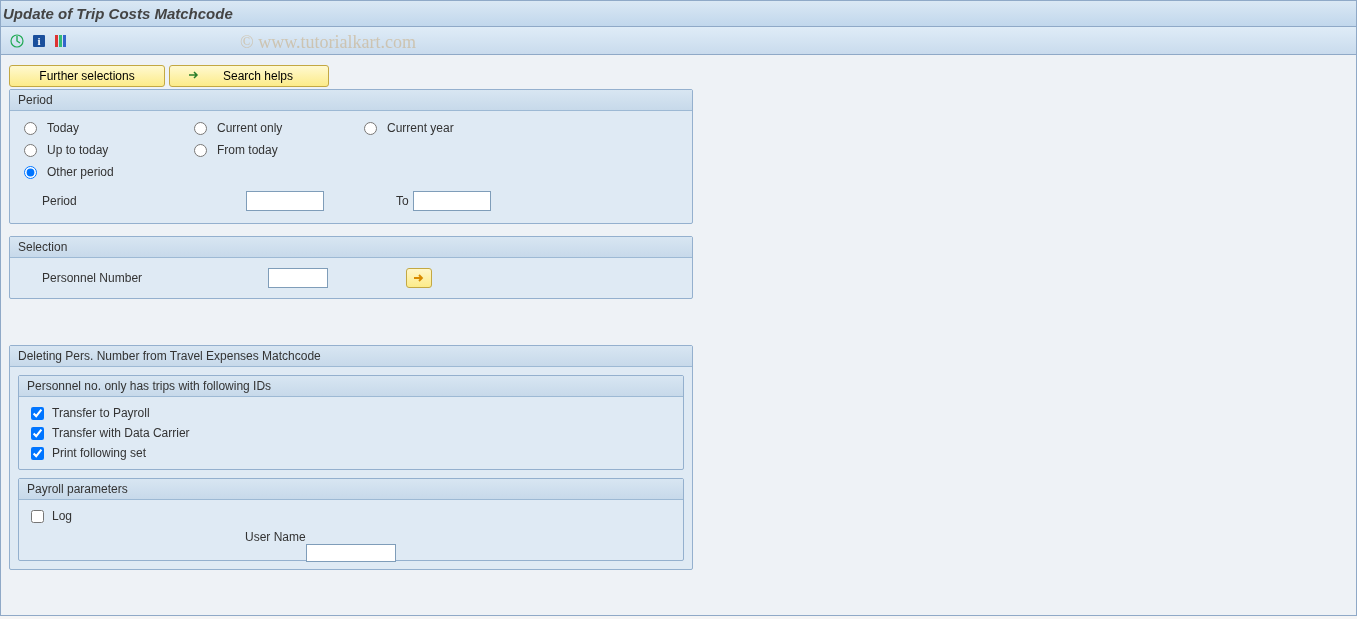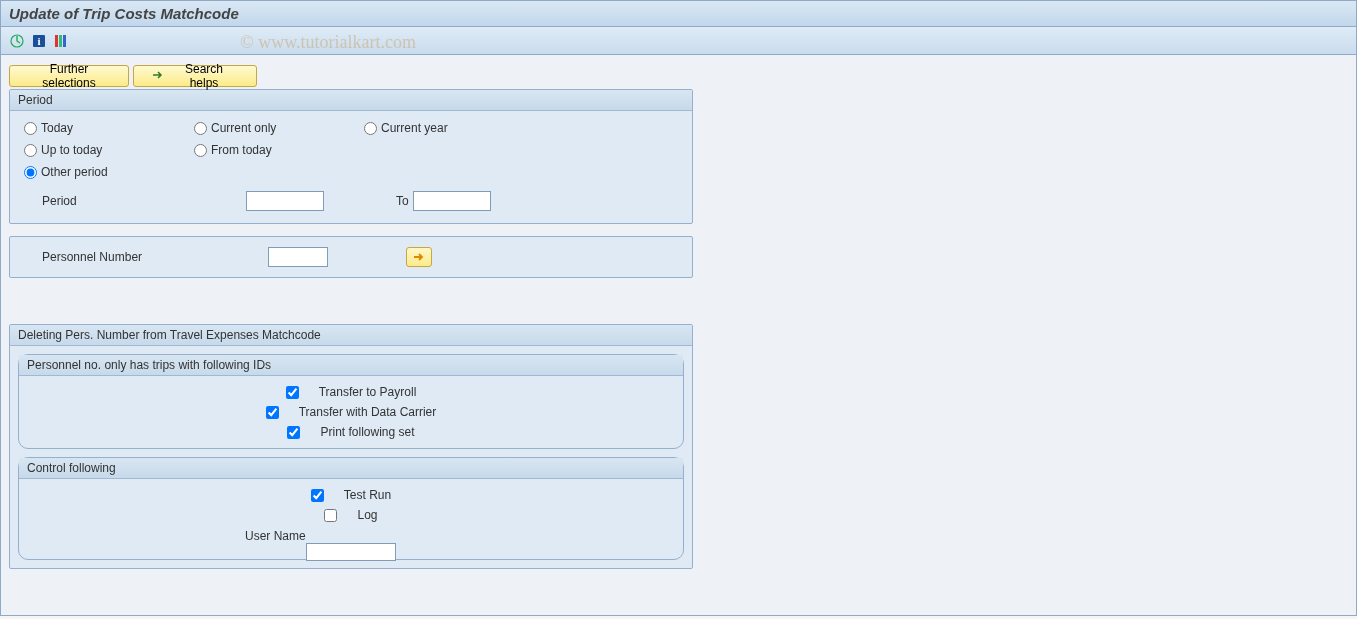--- a/index.html
+++ b/index.html
@@ -8,21 +8,21 @@
       font-size: 12px;
       background: #f5f5f5;
       width: 1357px;
       height: 619px;
       overflow: hidden;
       color: #333;
     }
     .title-bar {
       background: linear-gradient(#dae8f4, #c1d7ec);
       border: 1px solid #8fa9c7;
-      padding: 4px 8px;
+      padding: 4px 2px;
       font-weight: bold;
       font-style: italic;
       font-size: 15px;
       color: #444;
     }
     .toolbar {
       background: linear-gradient(#dfecf7, #c9dbed);
       border: 1px solid #8fa9c7;
       border-top: none;
       padding: 4px 8px;
@@ -77,21 +77,21 @@
       padding: 3px 8px;
       font-size: 12px;
       color: #333;
     }
     .panel-body { padding: 10px 14px; }
     .radio-grid {
       display: grid;
       grid-template-columns: 170px 170px 170px;
       row-gap: 8px;
     }
-    .radio-item { display: flex; align-items: center; gap: 4px; }
+    .radio-item { display: flex; align-items: center; gap: 10px; }
     .field-row { display: flex; align-items: center; margin-top: 10px; height: 24px; }
     .field-label { width: 222px; }
     .field-label.indent { padding-left: 18px; width: 222px; }
     .text-input {
       border: 1px solid #7f9db9;
       height: 20px;
       background: #fff;
       padding: 1px 3px;
       font-size: 12px;
     }
@@ -103,26 +103,26 @@
       background: linear-gradient(#fff6c8, #fceb89);
       border: 1px solid #c3a843;
       border-radius: 3px;
       width: 26px; height: 20px;
       margin-left: 78px;
       cursor: pointer;
       display: flex; align-items: center; justify-content: center;
     }
     .sub-panel {
       border: 1px solid #94b0ce;
-      border-radius: 10px;
+      border-radius: 2px;
       margin: 8px;
       background: #dfeaf4;
     }
     .sub-panel .panel-header { font-size: 12px; }
-    .check-row { display: flex; align-items: center; gap: 20px; padding: 3px 0; justify-content: center; }
+    .check-row { display: flex; align-items: center; gap: 8px; padding: 3px 0; }
     .check-row input[type=checkbox] { width: 13px; height: 13px; }
     .spacer { height: 34px; }
   </style>
 </head>
 <body>
 
 <div class="title-bar">Update of Trip Costs Matchcode</div>
 
 <div class="toolbar">
   <span class="tb-icon">
@@ -144,24 +144,24 @@
         <rect x="10" y="2" width="3" height="12" fill="#36c"></rect>
       </svg>
   </span>
 </div>
 
 <div class="watermark">© www.tutorialkart.com</div>
 
 <div class="content-area">
 
   <div class="btn-row">
-    <button class="yellow-btn" style="width:120px; justify-content:center;">
+    <button class="yellow-btn" style="width:156px; justify-content:center;">
       <span>Further selections</span>
     </button>
-    <button class="yellow-btn" style="width:124px;">
+    <button class="yellow-btn" style="width:160px;">
       <span>
         <svg width="12" height="10" viewBox="0 0 12 10">
             <path d="M1 5h7M6 2l3 3-3 3" stroke="#2a7d2a" stroke-width="1.5" fill="none"></path>
           </svg>
       </span>
       <span style="flex:1; text-align:center;">Search helps</span>
     </button>
   </div>
 
   <div class="panel">
@@ -197,20 +197,21 @@
       <div class="field-row">
         <span class="field-label indent">Period</span>
         <input class="text-input w80" value="" style="">
         <span class="to-label">To</span>
         <input class="text-input w80" value="" style="">
       </div>
     </div>
   </div>
 
   <div class="panel">
+    <div class="panel-header">Selection</div>
     <div class="panel-body" style="padding:8px 32px;">
       <div class="field-row" style="margin-top:0;">
         <span class="field-label" style="width:226px;">Personnel Number</span>
         <input class="text-input w60" value="" style="">
         <button class="multi-btn">
           <span>
             <svg width="12" height="10" viewBox="0 0 12 10">
                 <path d="M1 5h7M6 2l3 3-3 3" stroke="#d88a00" stroke-width="1.8" fill="none"></path>
               </svg>
           </span>
@@ -236,26 +237,22 @@
           <span>Transfer with Data Carrier</span>
         </label>
         <label class="check-row">
           <input type="checkbox" checked="" style="">
           <span>Print following set</span>
         </label>
       </div>
     </div>
 
     <div class="sub-panel">
-      <div class="panel-header">Control following</div>
+      <div class="panel-header">Payroll parameters</div>
       <div class="panel-body" style="padding:6px 12px;">
-        <label class="check-row">
-          <input type="checkbox" checked="" style="">
-          <span>Test Run</span>
-        </label>
         <label class="check-row">
           <input type="checkbox" style="">
           <span>Log</span>
         </label>
         <div class="field-row" style="margin-top:4px;flex-direction:column;">
           <span class="field-label" style="width:212px;">User Name</span>
           <input class="text-input w90" value="" style="">
         </div>
       </div>
     </div>

